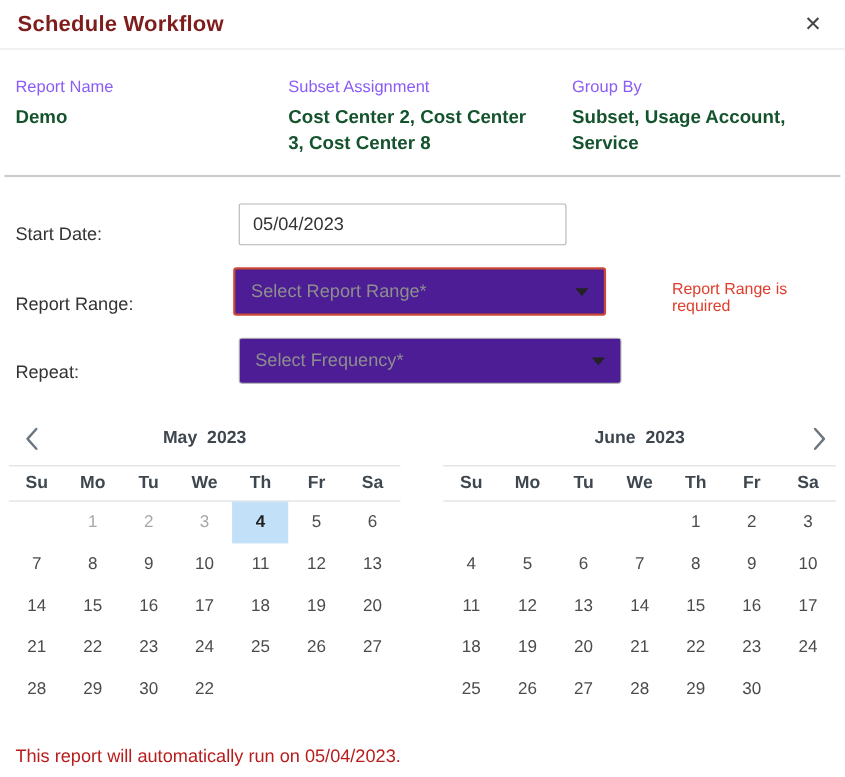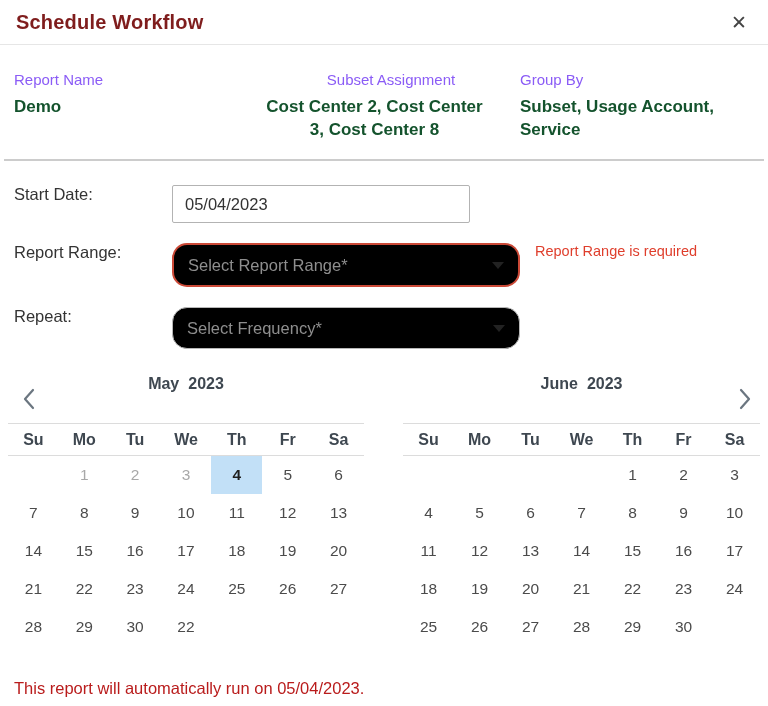--- a/index.html
+++ b/index.html
@@ -21,57 +21,57 @@
   .close-btn {
     width:22px; height:22px; display:flex; align-items:center; justify-content:center;
     cursor:pointer; color:#444; font-size:19px; line-height:1; background:none; border:none;
     font-family:"Liberation Sans", sans-serif;
   }
 
   
   .summary { display:flex; padding:26px 16px 10px 14px; }
   .sum-col { display:flex; flex-direction:column; }
   .sum-col.c1 { width:248px; }
-  .sum-col.c2 { width:258px;text-align:center; }
+  .sum-col.c2 { width:258px; }
   .sum-col.c3 { flex:1; }
   .sum-label { font-size:15px; color:#8b5cf6; margin-bottom:7px; }
   .sum-value { font-size:17px; font-weight:700; color:#14532d; line-height:23px; }
   .sum-col.c2 .sum-value { max-width:225px; }
 
   .thick-divider { border-top:2px solid #cccccc; margin:8px 4px 0 4px; }
 
   
   .form-area { padding:24px 0 0 14px; }
-  .form-row { display:flex; align-items:flex-start; margin-bottom:20px; position:relative; }
+  .form-row { display:flex; align-items:flex-end; margin-bottom:20px; position:relative;gap:45px; }
   .form-label { width:158px; font-size:16.5px; color:#333; }
   .text-input {
     width:298px; height:38px; border:1px solid #b3b3b3; border-radius:2px;
     font-size:16.5px; color:#333; padding:0 12px;
     font-family:"Liberation Sans", sans-serif; background:#fff;
   }
   .select-box {
-    width:348px; height:42px; border:1px solid #b7b7b7; border-radius:15px;
+    width:348px; height:42px; border:1px solid #b7b7b7; border-radius:3px;
     display:flex; align-items:center; justify-content:space-between;
-    padding:0 14px; cursor:pointer; background:#000000;
+    padding:0 14px; cursor:pointer; background:#4c1d95;
   }
   .select-box.error-border { border:2px solid #cb4937; height:44px; }
   .select-placeholder { font-size:16.5px; color:#8e8e8e; }
   .caret {
     width:0; height:0; border-left:6px solid transparent; border-right:6px solid transparent;
     border-top:7px solid #222;
   }
   .error-text { font-size:14.5px; color:#df3e2c; margin-left:15px; }
 
   
   .calendars { display:flex; margin-top:26px; }
   .cal { width:356px; }
   .cal.left { margin-left:8px; }
   .cal.right { margin-left:39px; width:357px; }
   .cal-nav {
-    height:48px; display:flex; align-items:flex-start; position:relative; justify-content:center;
+    height:48px; display:flex; align-items:center; position:relative; justify-content:center;
   }
   .cal-title { font-size:16px; font-weight:700; color:#3e4750; }
   .cal-title .yr { margin-left:9px; }
   .nav-arrow {
     position:absolute; top:50%; transform:translateY(-50%);
     width:26px; height:26px; display:flex; align-items:center; justify-content:center; cursor:pointer;
   }
   .nav-arrow.prev { left:8px; }
   .nav-arrow.next { right:2px; }
   .nav-arrow svg { display:block; }

